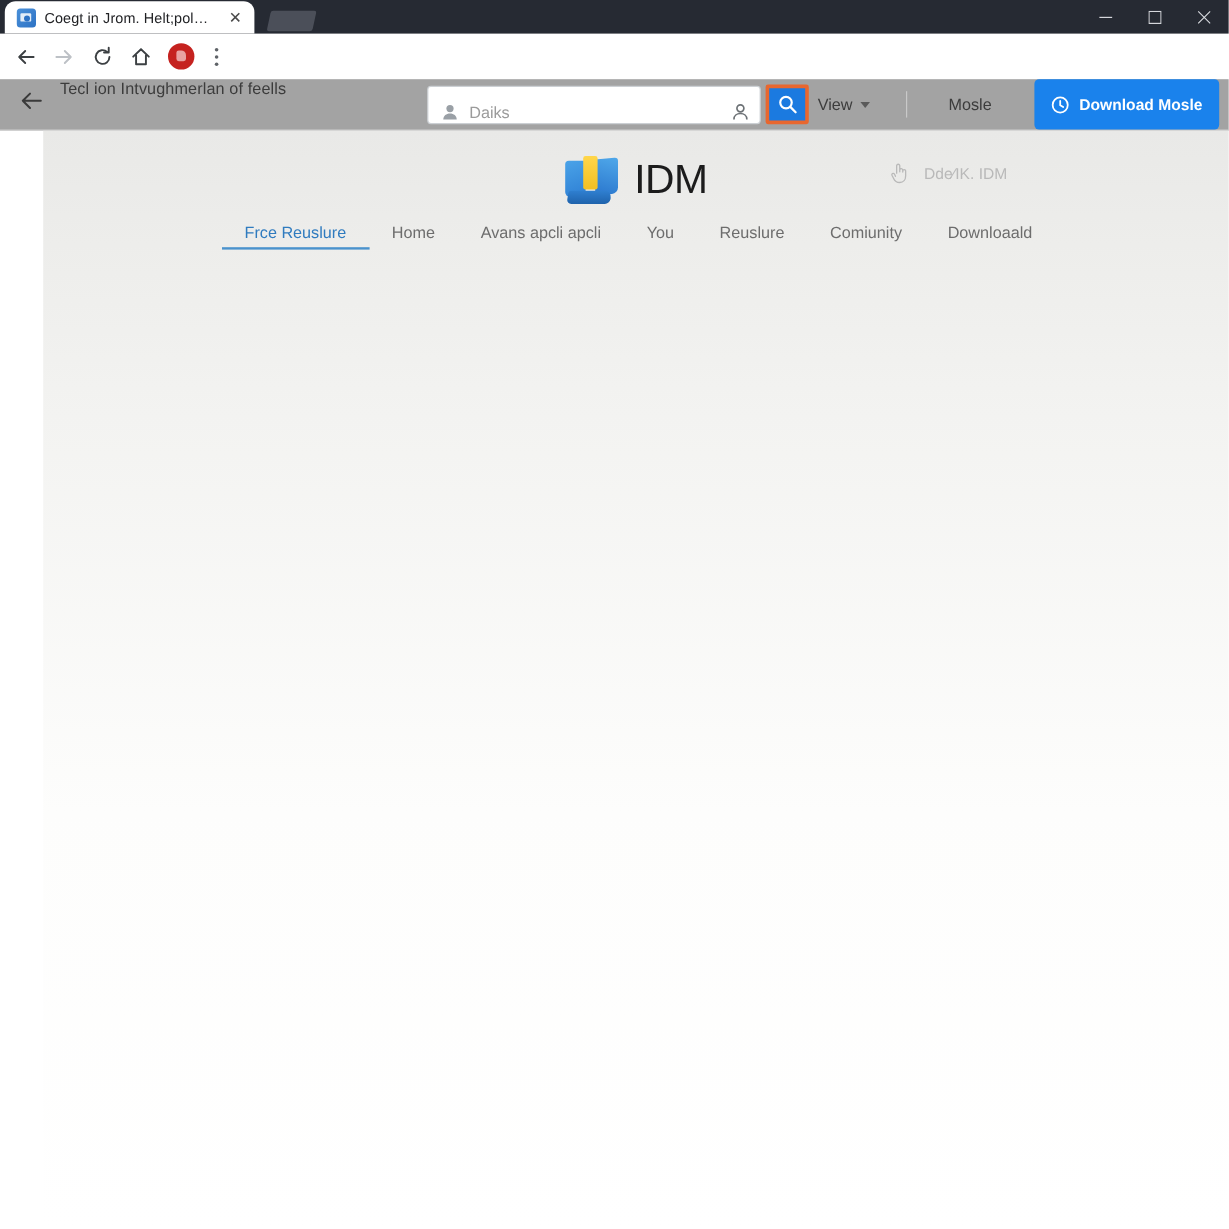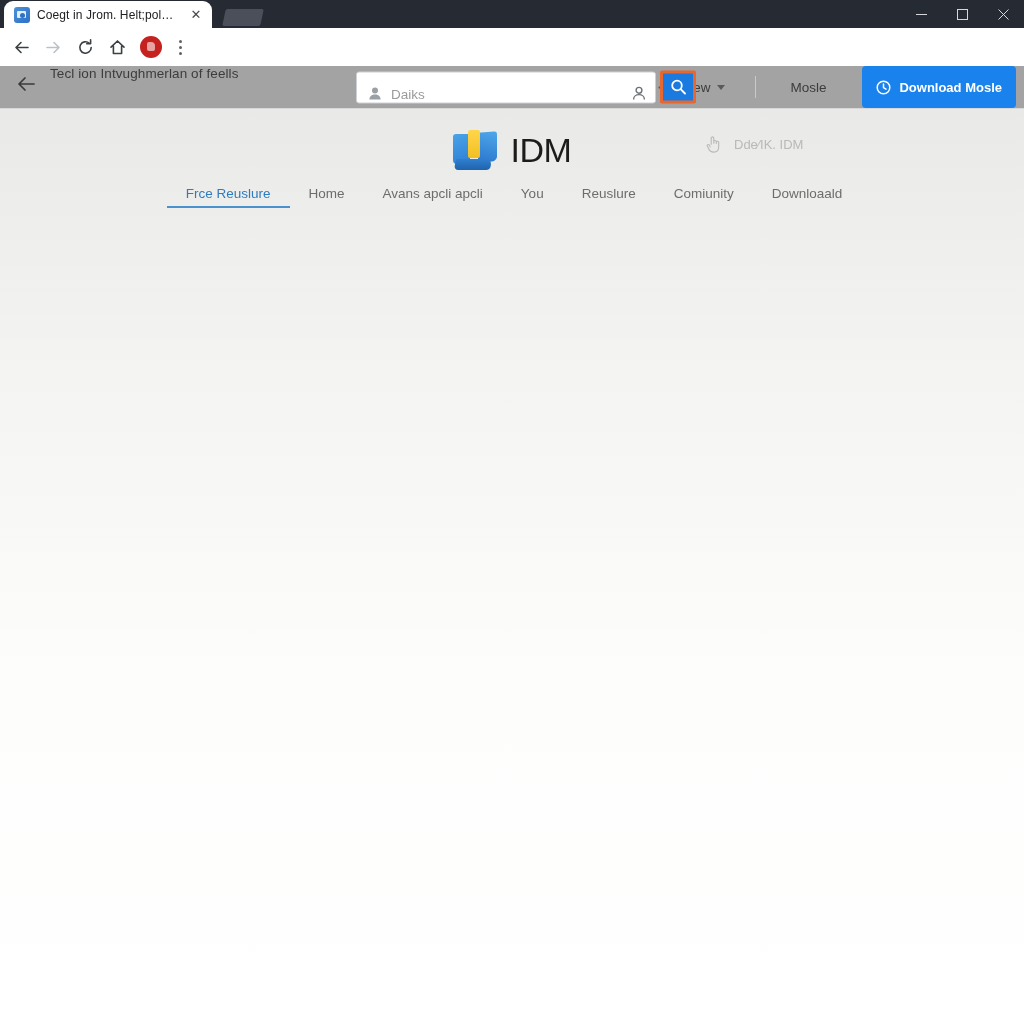--- a/index.html
+++ b/index.html
@@ -241,21 +241,21 @@
   .tb-searchwrap {
     position: absolute;
     left: 356px;
     top: 50%;
     transform: translateY(-50%);
     display: flex;
     align-items: center;
   }
 
   .tb-search {
-    width: 300px;
+    width: 278px;
     height: 32px;
     background: #ffffff;
     border: 1px solid #ccd0d4;
     border-radius: 3px;
     display: flex;
     align-items: center;
     padding: 13px 8px 0 10px;
     gap: 8px;
   }
 
@@ -345,20 +345,21 @@
   
   .pagebody {
     flex: 1 1 auto;
     background: linear-gradient(180deg, #e9e9e7 0%, #f3f3f1 26%, #fdfdfc 62%, #ffffff 100%);
     display: flex;
     flex-direction: column;
     align-items: center;
     padding-top: 14px;
     position: relative;
     overflow: hidden;
+    margin-left: 36px;
   }
 
   .site-header {
     width: 100%;
     display: flex;
     justify-content: center;
     align-items: center;
     position: relative;
     height: 54px;
   }

